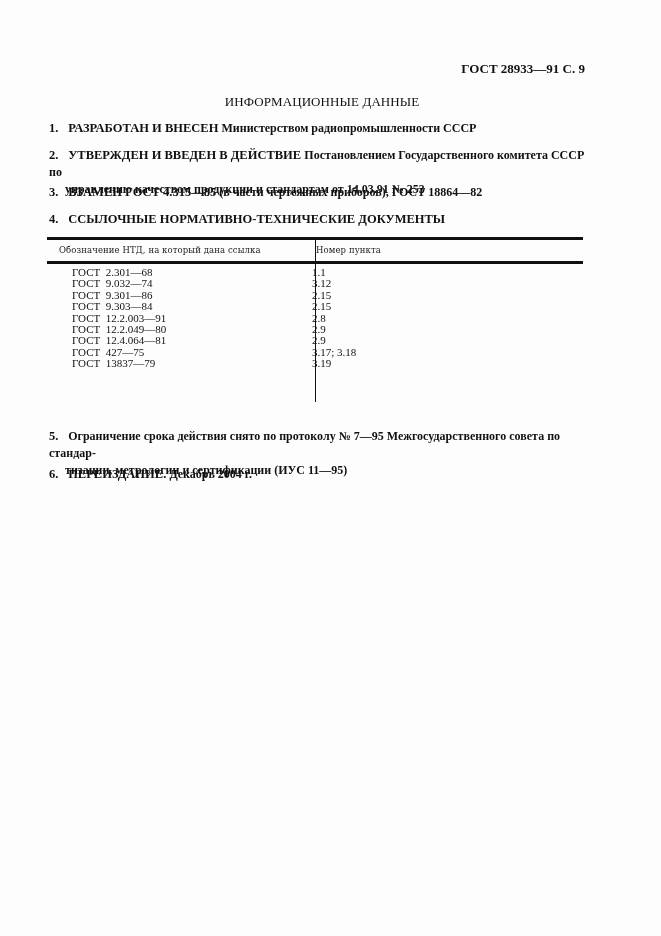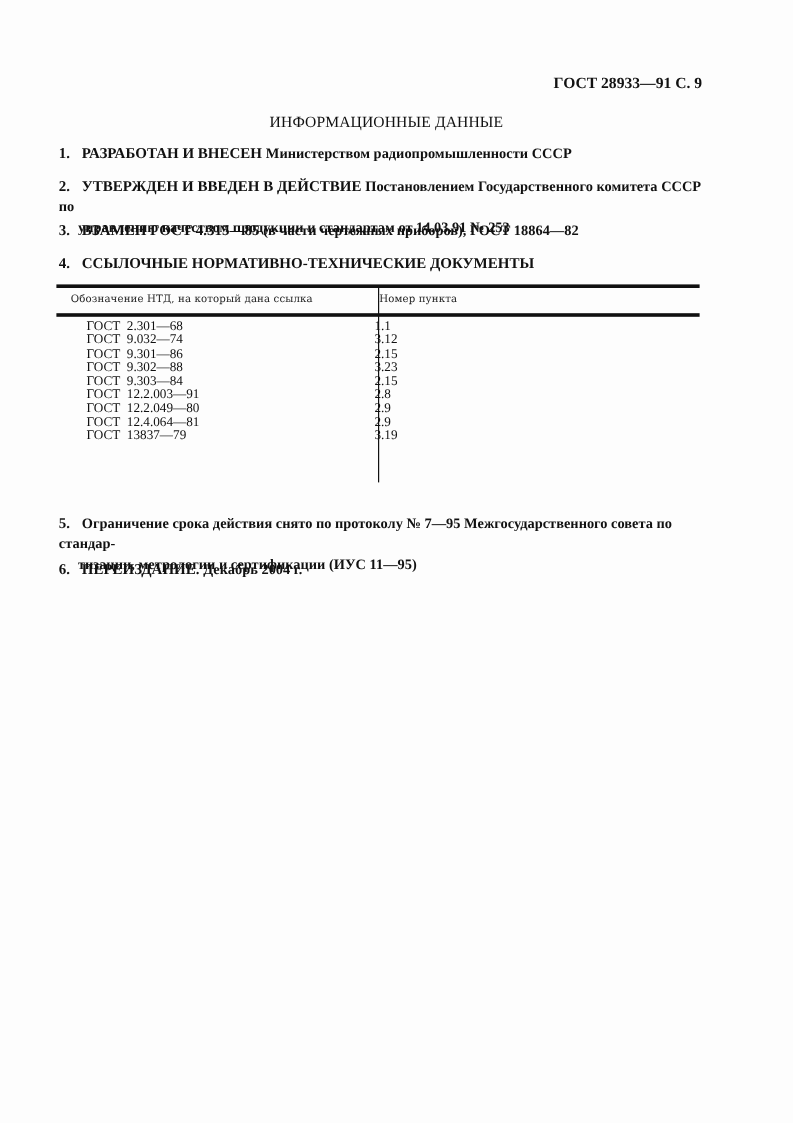--- a/index.html
+++ b/index.html
@@ -102,38 +102,38 @@
       </div>
     <div class="row">
         <span class="c1">ГОСТ  9.032—74</span>
         <span class="c2">3.12</span>
       </div>
     <div class="row">
         <span class="c1">ГОСТ  9.301—86</span>
         <span class="c2">2.15</span>
       </div>
     <div class="row">
-        <span class="c1">ГОСТ  9.302—88</span>
-        <span class="c2">3.23</span>
-      </div>
-    <div class="row">
         <span class="c1">ГОСТ  9.303—84</span>
         <span class="c2">2.15</span>
       </div>
     <div class="row">
         <span class="c1">ГОСТ  12.2.003—91</span>
         <span class="c2">2.8</span>
       </div>
     <div class="row">
         <span class="c1">ГОСТ  12.2.049—80</span>
         <span class="c2">2.9</span>
       </div>
     <div class="row">
         <span class="c1">ГОСТ  12.4.064—81</span>
         <span class="c2">2.9</span>
+      </div>
+    <div class="row">
+        <span class="c1">ГОСТ  427—75</span>
+        <span class="c2">3.17; 3.18</span>
       </div>
     <div class="row">
         <span class="c1">ГОСТ  13837—79</span>
         <span class="c2">3.19</span>
       </div>
   </div>
 </div>
 
 <div class="item item5">
   <span class="num">5.</span>

